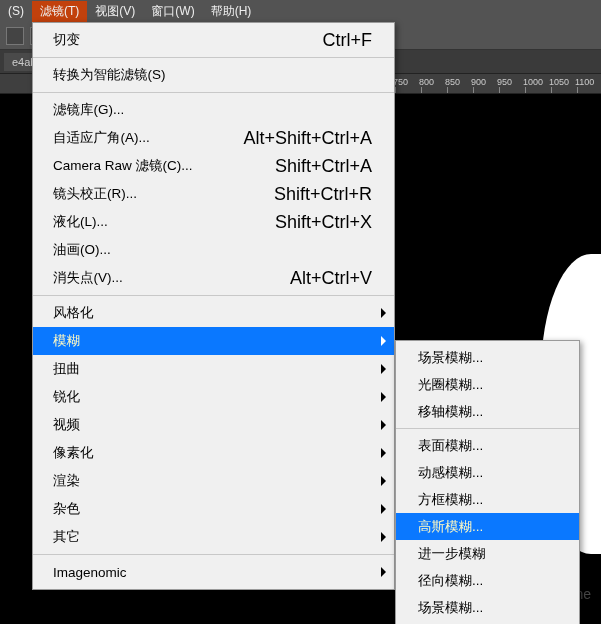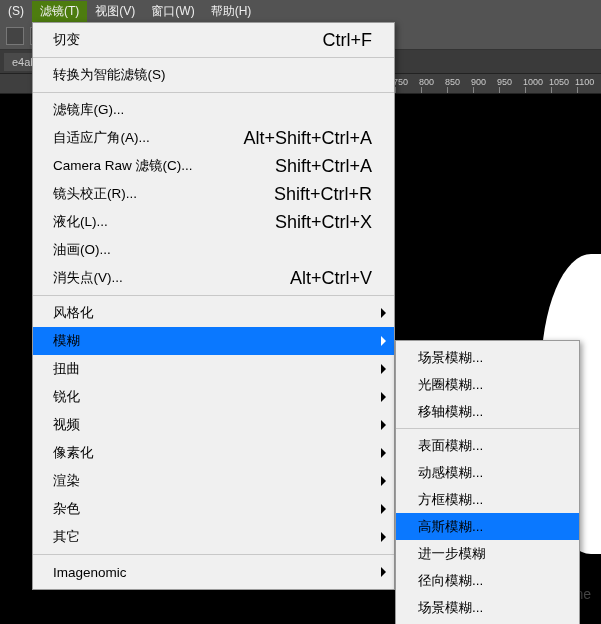--- a/index.html
+++ b/index.html
@@ -19,21 +19,21 @@
       display: flex;
       align-items: center;
       padding-left: 0;
     }
     .menubar-item {
       padding: 2px 8px;
       color: #eee;
       font-size: 12px;
       cursor: default;
     }
-    .menubar-item.active { background: #4d7c0f; text-align: right; }
+    .menubar-item.active { background: #c2410c; text-align: right; }
     .toolbar {
       background: #535353;
       height: 28px;
       border-bottom: 1px solid #333;
       display: flex;
       align-items: center;
       padding-left: 6px;
       gap: 6px;
     }
     .tool-icon {
@@ -115,21 +115,21 @@
     .menu-sep { border-top: 1px solid #c8c8c8; margin: 0; }
     .menu-row {
       display: flex;
       align-items: center;
       justify-content: space-between;
       padding: 4px 22px 4px 20px;
       height: 28px;
       font-size: 13.5px;
       position: relative;
     }
-    .menu-row.highlight { background: #0a78ff; color: #000000; }
+    .menu-row.highlight { background: #0a78ff; color: #fef9c3; }
     .menu-label { white-space: nowrap; }
     .menu-shortcut { font-size: 18px; color: #000; }
     .sub-arrow {
       width: 0; height: 0;
       border-top: 5px solid transparent;
       border-bottom: 5px solid transparent;
       border-left: 5px solid #000;
       position: absolute;
       right: 8px;
       top: 50%;

